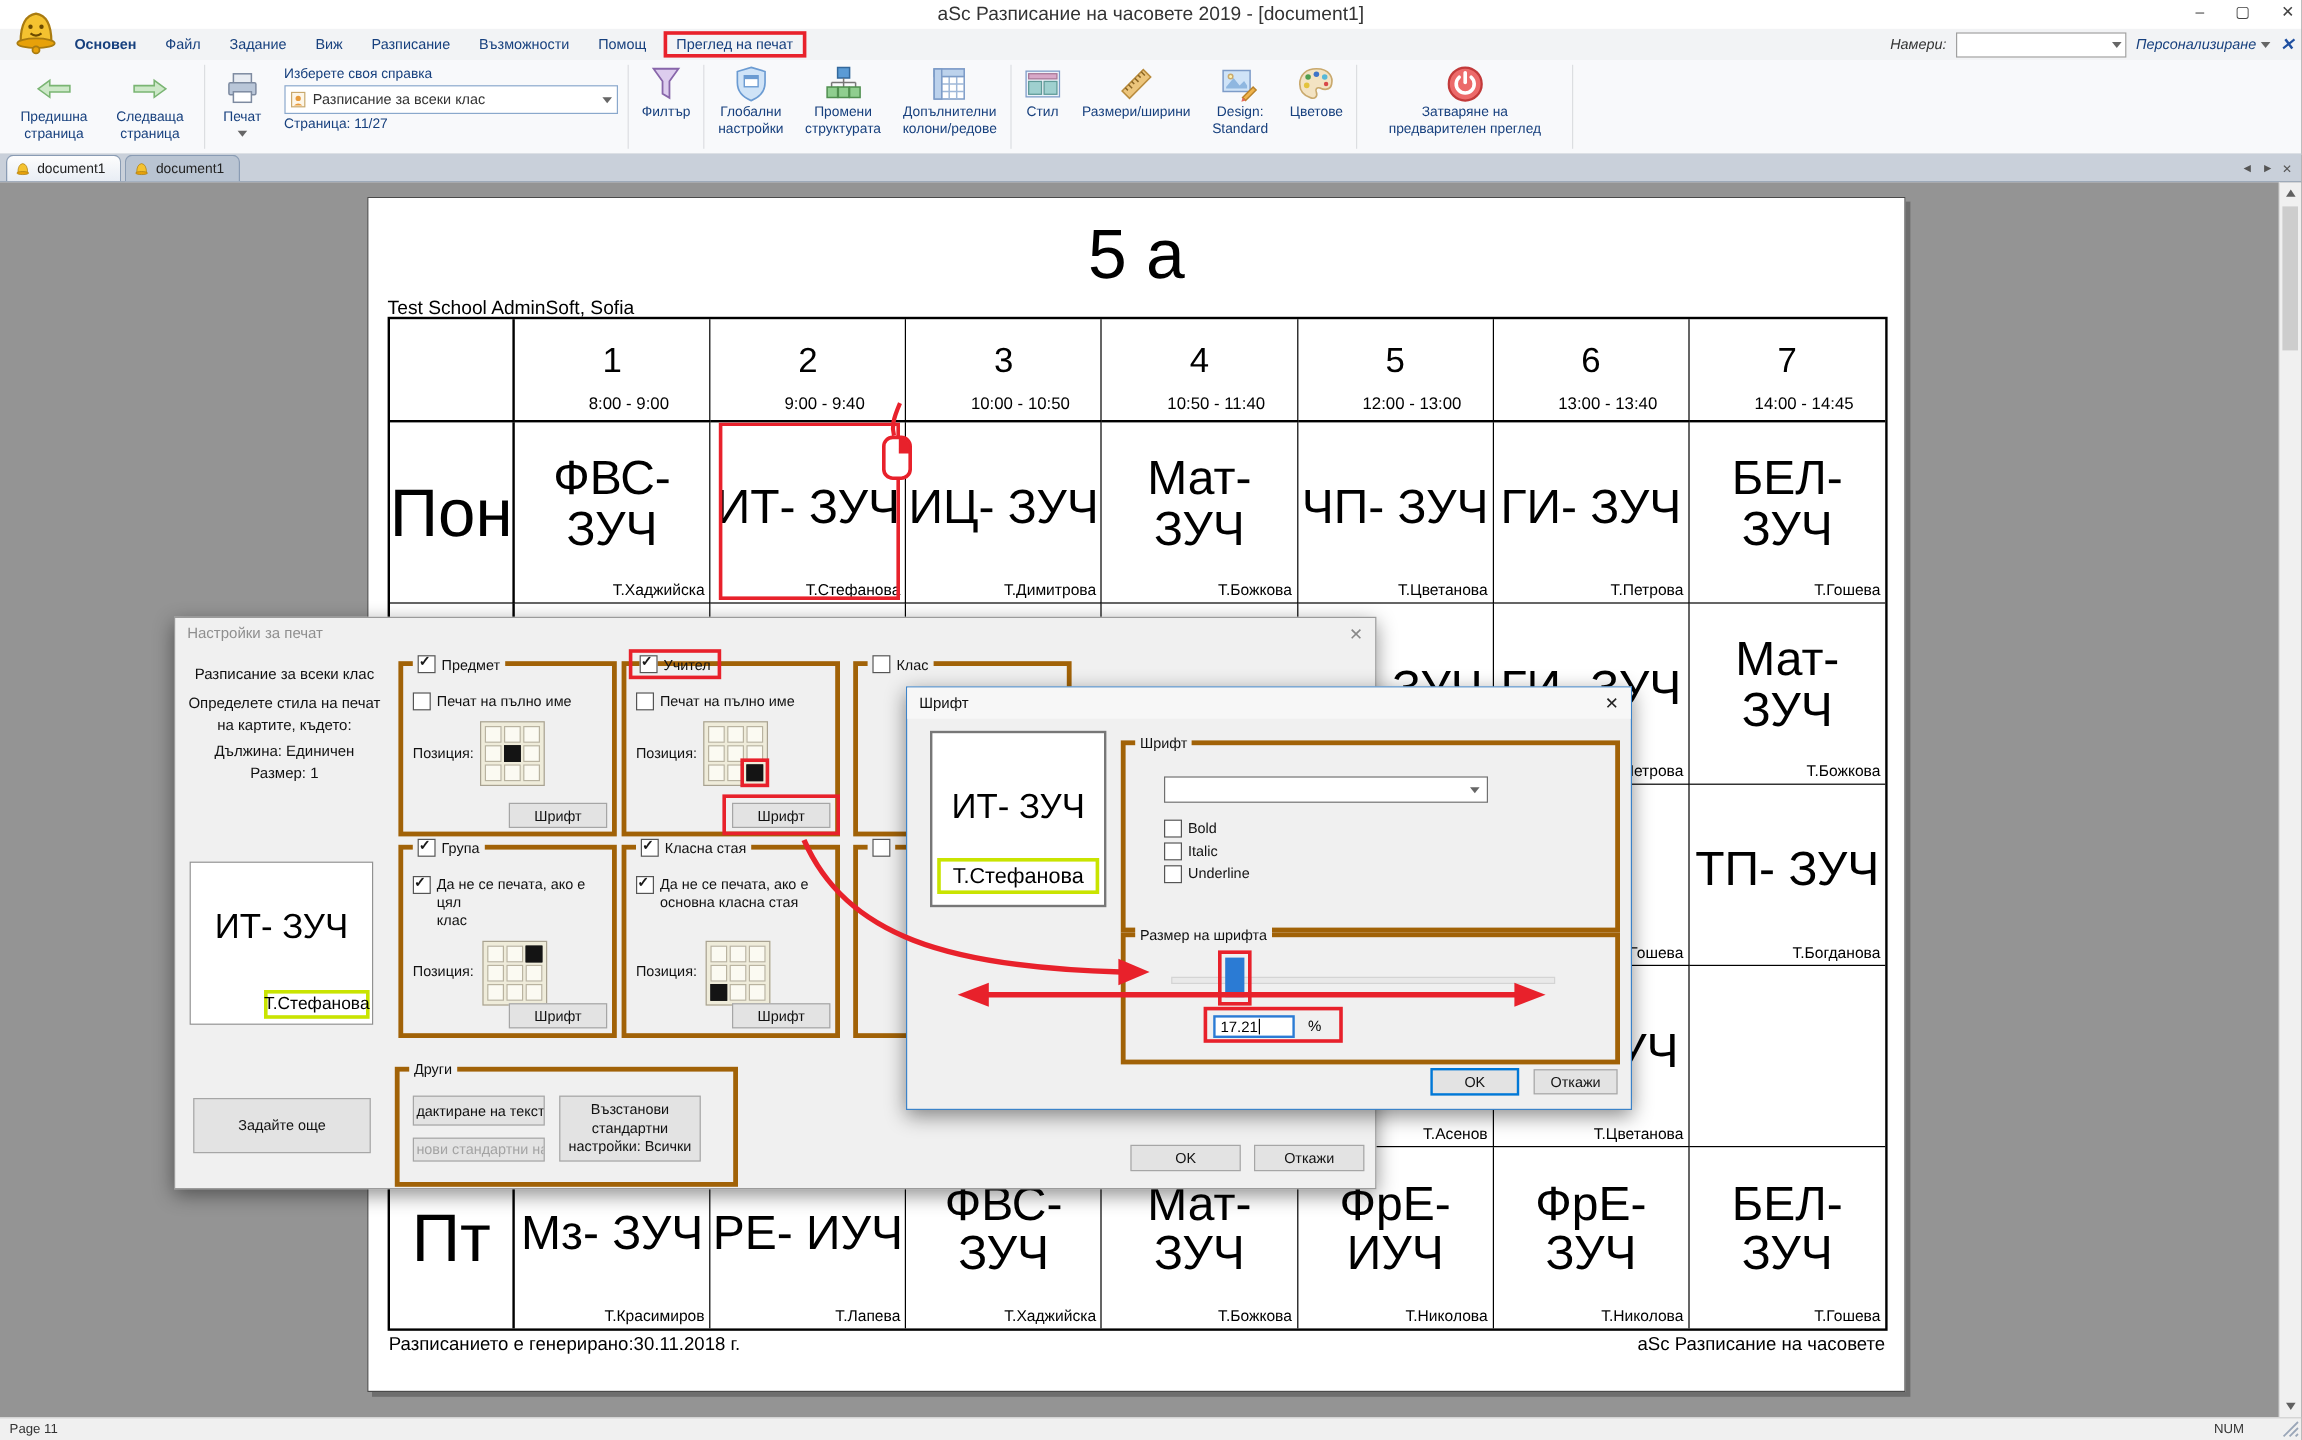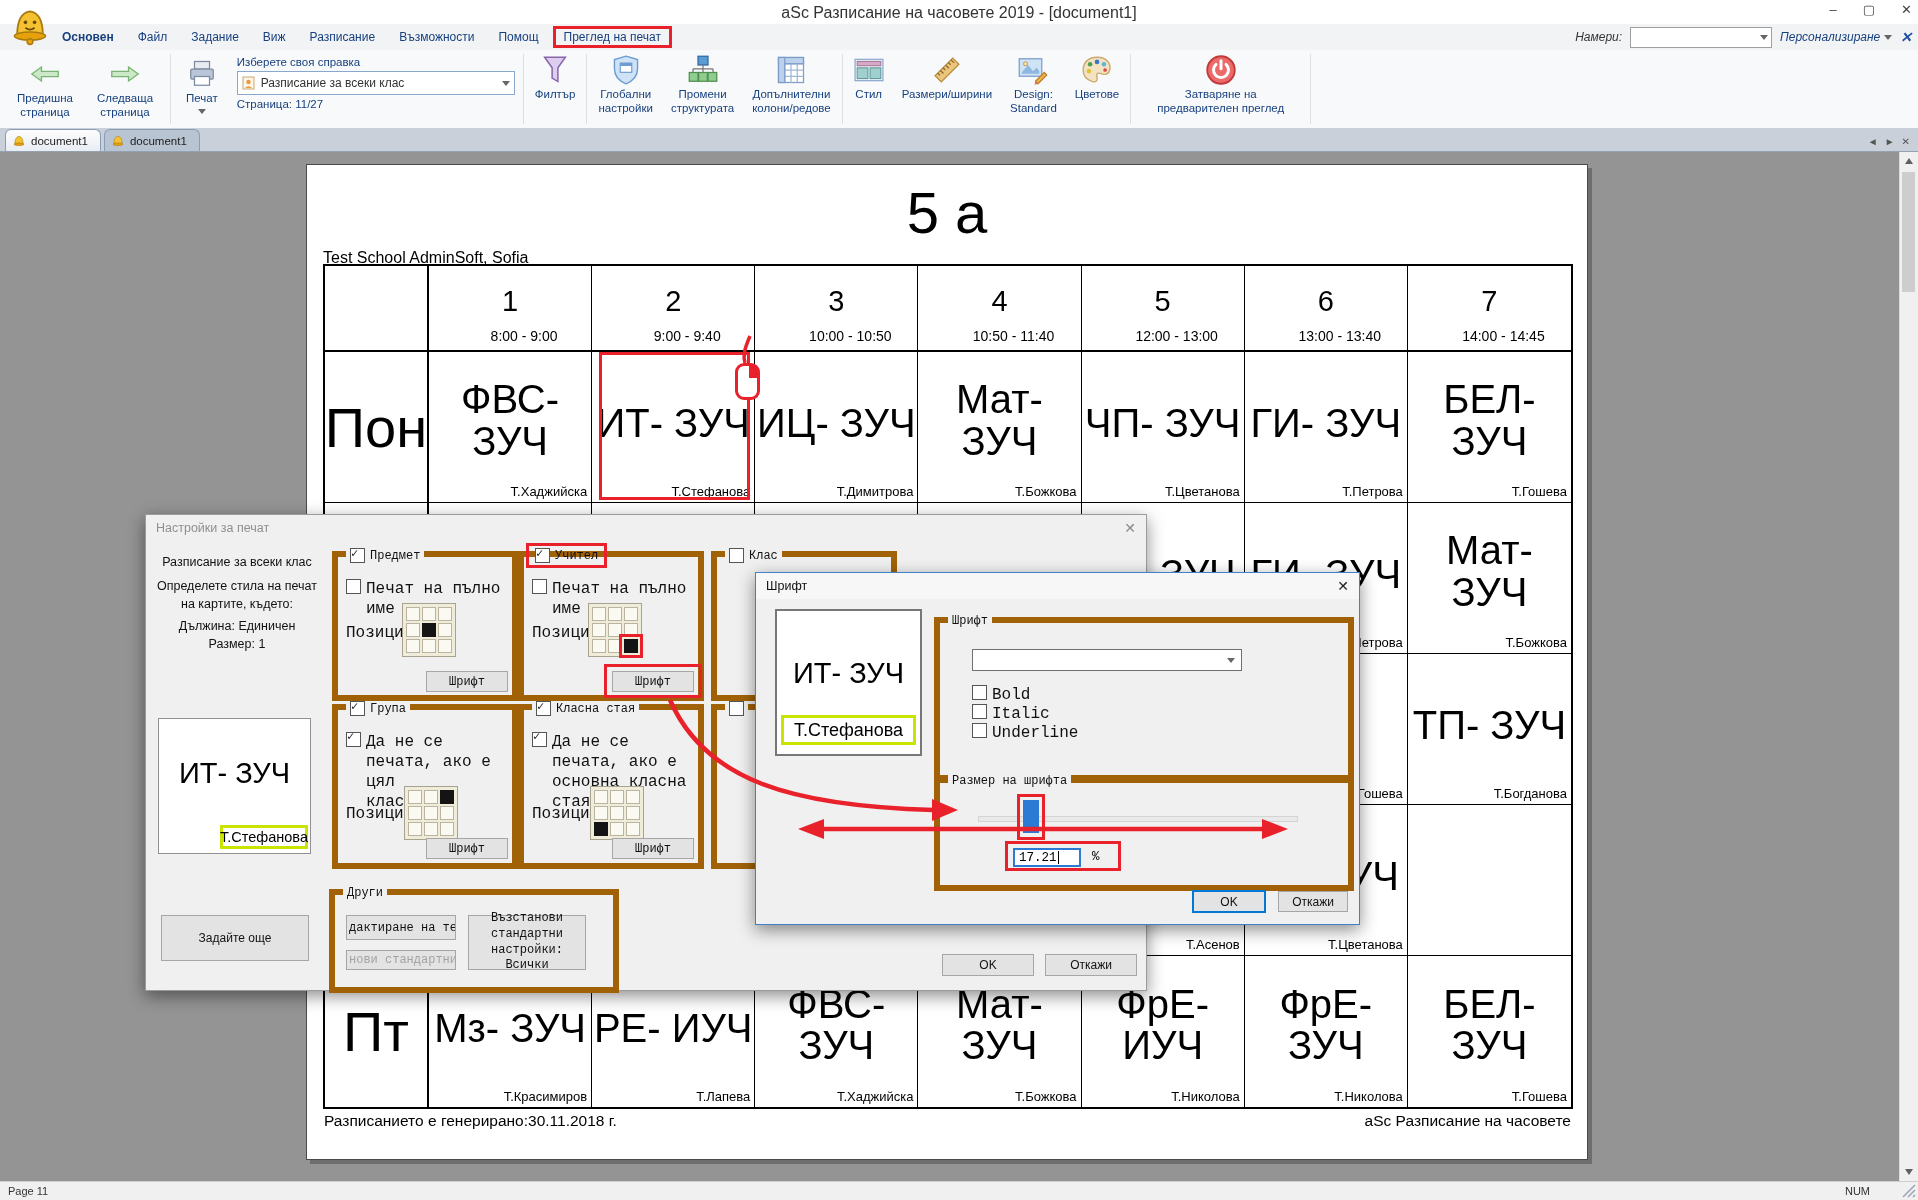--- a/index.html
+++ b/index.html
@@ -77,27 +77,27 @@
   
   .dialog{background:#f0f0f0;box-sizing:border-box;box-shadow:0 5px 16px rgba(0,0,0,.45);}
   #dlg-print{left:145px;top:514px;width:1002px;height:477px;border:1px solid #9b9b9b;z-index:10;}
   #dlg-font{left:755px;top:572px;width:605px;height:353px;border:1px solid #3c83c9;z-index:20;}
   .dtitle{position:absolute;left:0;top:0;right:0;height:26px;display:flex;align-items:center;
           padding:0 10px;font-size:12.5px;box-sizing:border-box;}
   .dtitle .dclose{margin-left:auto;font-size:14px;}
   #dlg-print .dtitle{color:#8f8f8f;} #dlg-print .dclose{color:#888;}
   #dlg-font .dtitle{color:#111;background:#f7f7f7;} #dlg-font .dclose{color:#222;}
   .dtext{font-size:12.5px;color:#111;text-align:center;white-space:pre-line;line-height:1.45;}
-  .group{position:absolute;border:6px solid #a16207;font-family:Liberation Mono, monospace;}
+  .group{position:absolute;border:4px solid #a16207;}
   .ghead{position:absolute;top:-9px;left:8px;background:#f0f0f0;padding:0 4px;display:flex;gap:5px;
          align-items:center;font-size:12px;color:#111;white-space:nowrap;}
   .ghead.rb{top:-14px;left:2px;padding:2px 6px;}
   .cb{width:13px;height:13px;border:1px solid #555;background:#fff;display:inline-block;position:relative;flex:none;}
   .cb[data-on="true"]::after{content:"✓";position:absolute;left:0px;top:-3px;font-size:12px;font-weight:bold;color:#1a1a1a;}
-  .cbrow{position:absolute;display:flex;gap:5px;font-size:16px;color:#111;align-items:flex-start;white-space:pre-line;line-height:1.25;}
+  .cbrow{position:absolute;display:flex;gap:5px;font-size:12px;color:#111;align-items:flex-start;white-space:pre-line;line-height:1.25;}
   .posgrid{position:absolute;width:54px;height:54px;background:#efecda;border:1px solid #a8a291;
            display:grid;grid-template-columns:repeat(3,1fr);grid-template-rows:repeat(3,1fr);gap:2px;padding:3px;box-sizing:border-box;}
   .posgrid .pc{background:#fbfaf2;border:1px solid #b9b3a0;}
   .posgrid .pc.filled{background:#141414;border-color:#141414;}
   .posgrid .pc.cellhl{outline:3px solid #e8212b;outline-offset:2px;}
   .btn{position:absolute;background:#e3e3e3;border:1px solid #a6a6a6;font-size:12px;color:#111;
        display:flex;align-items:center;justify-content:center;box-sizing:border-box;font-family:inherit;}
   .btn.pre{white-space:pre-line;text-align:center;line-height:1.3;}
   .btn.clip{justify-content:flex-start;padding-left:2px;overflow:hidden;white-space:nowrap;}
   .btn.disabled{color:#a3a3a3;}

